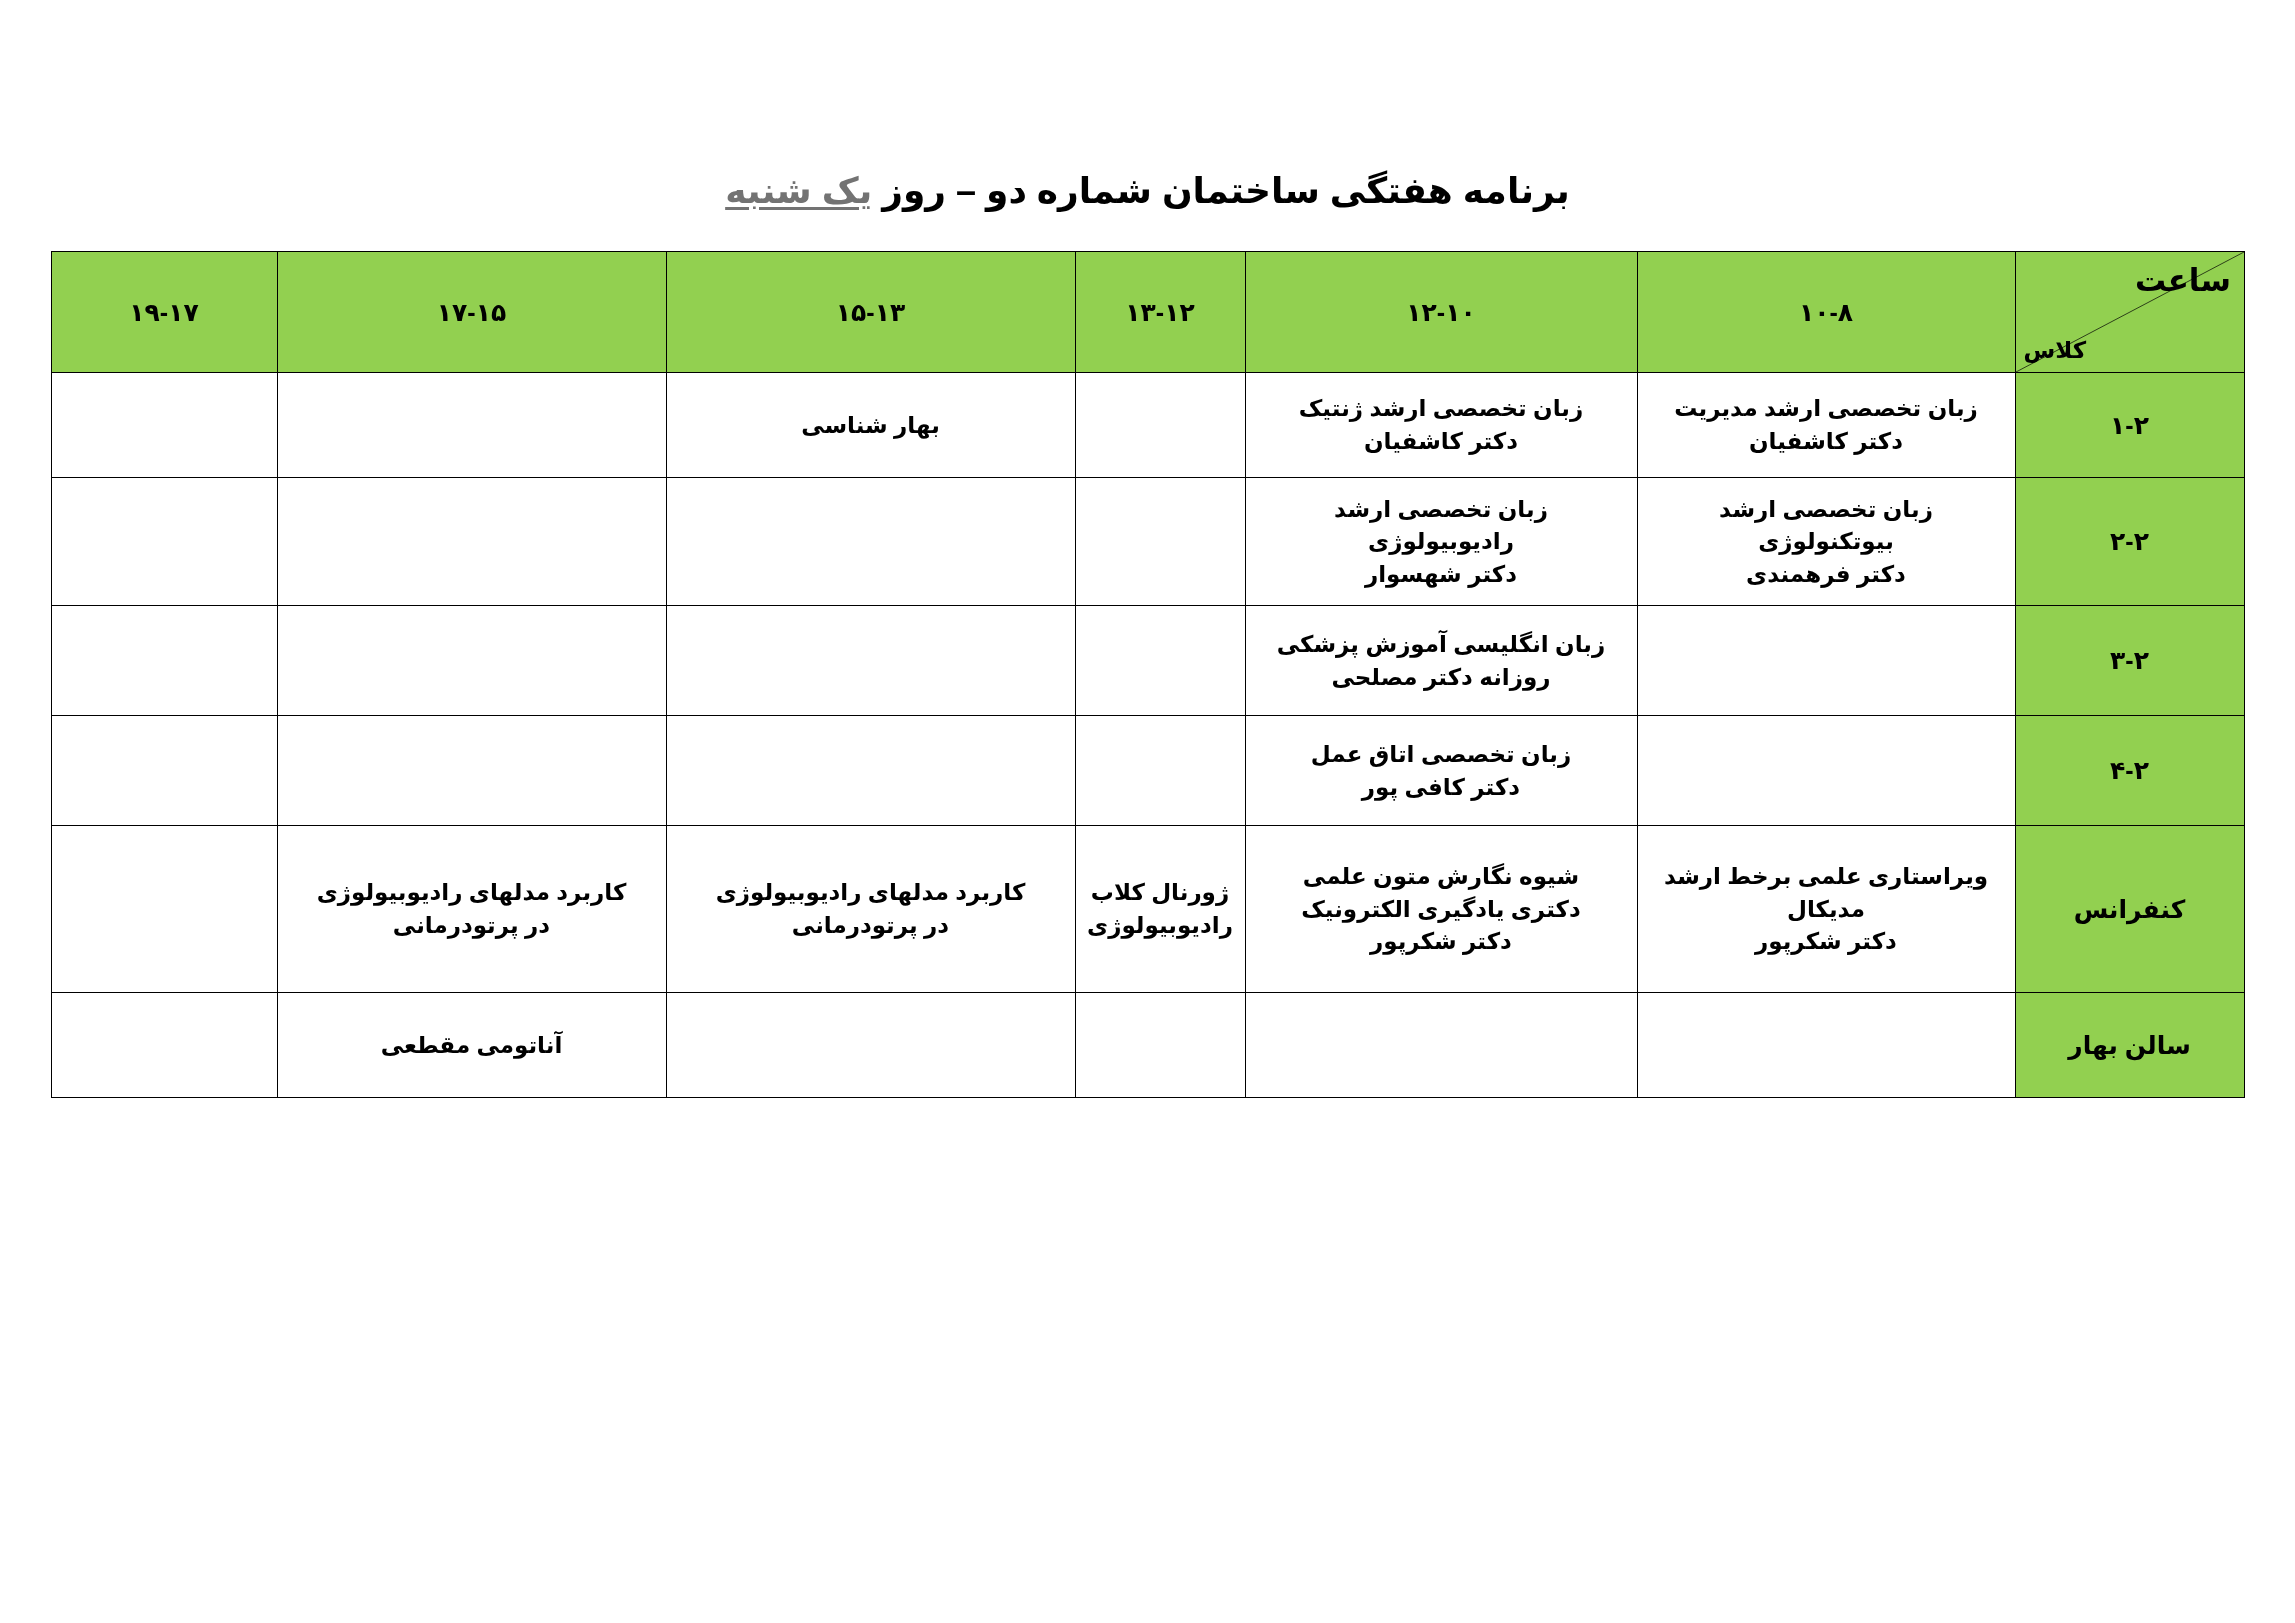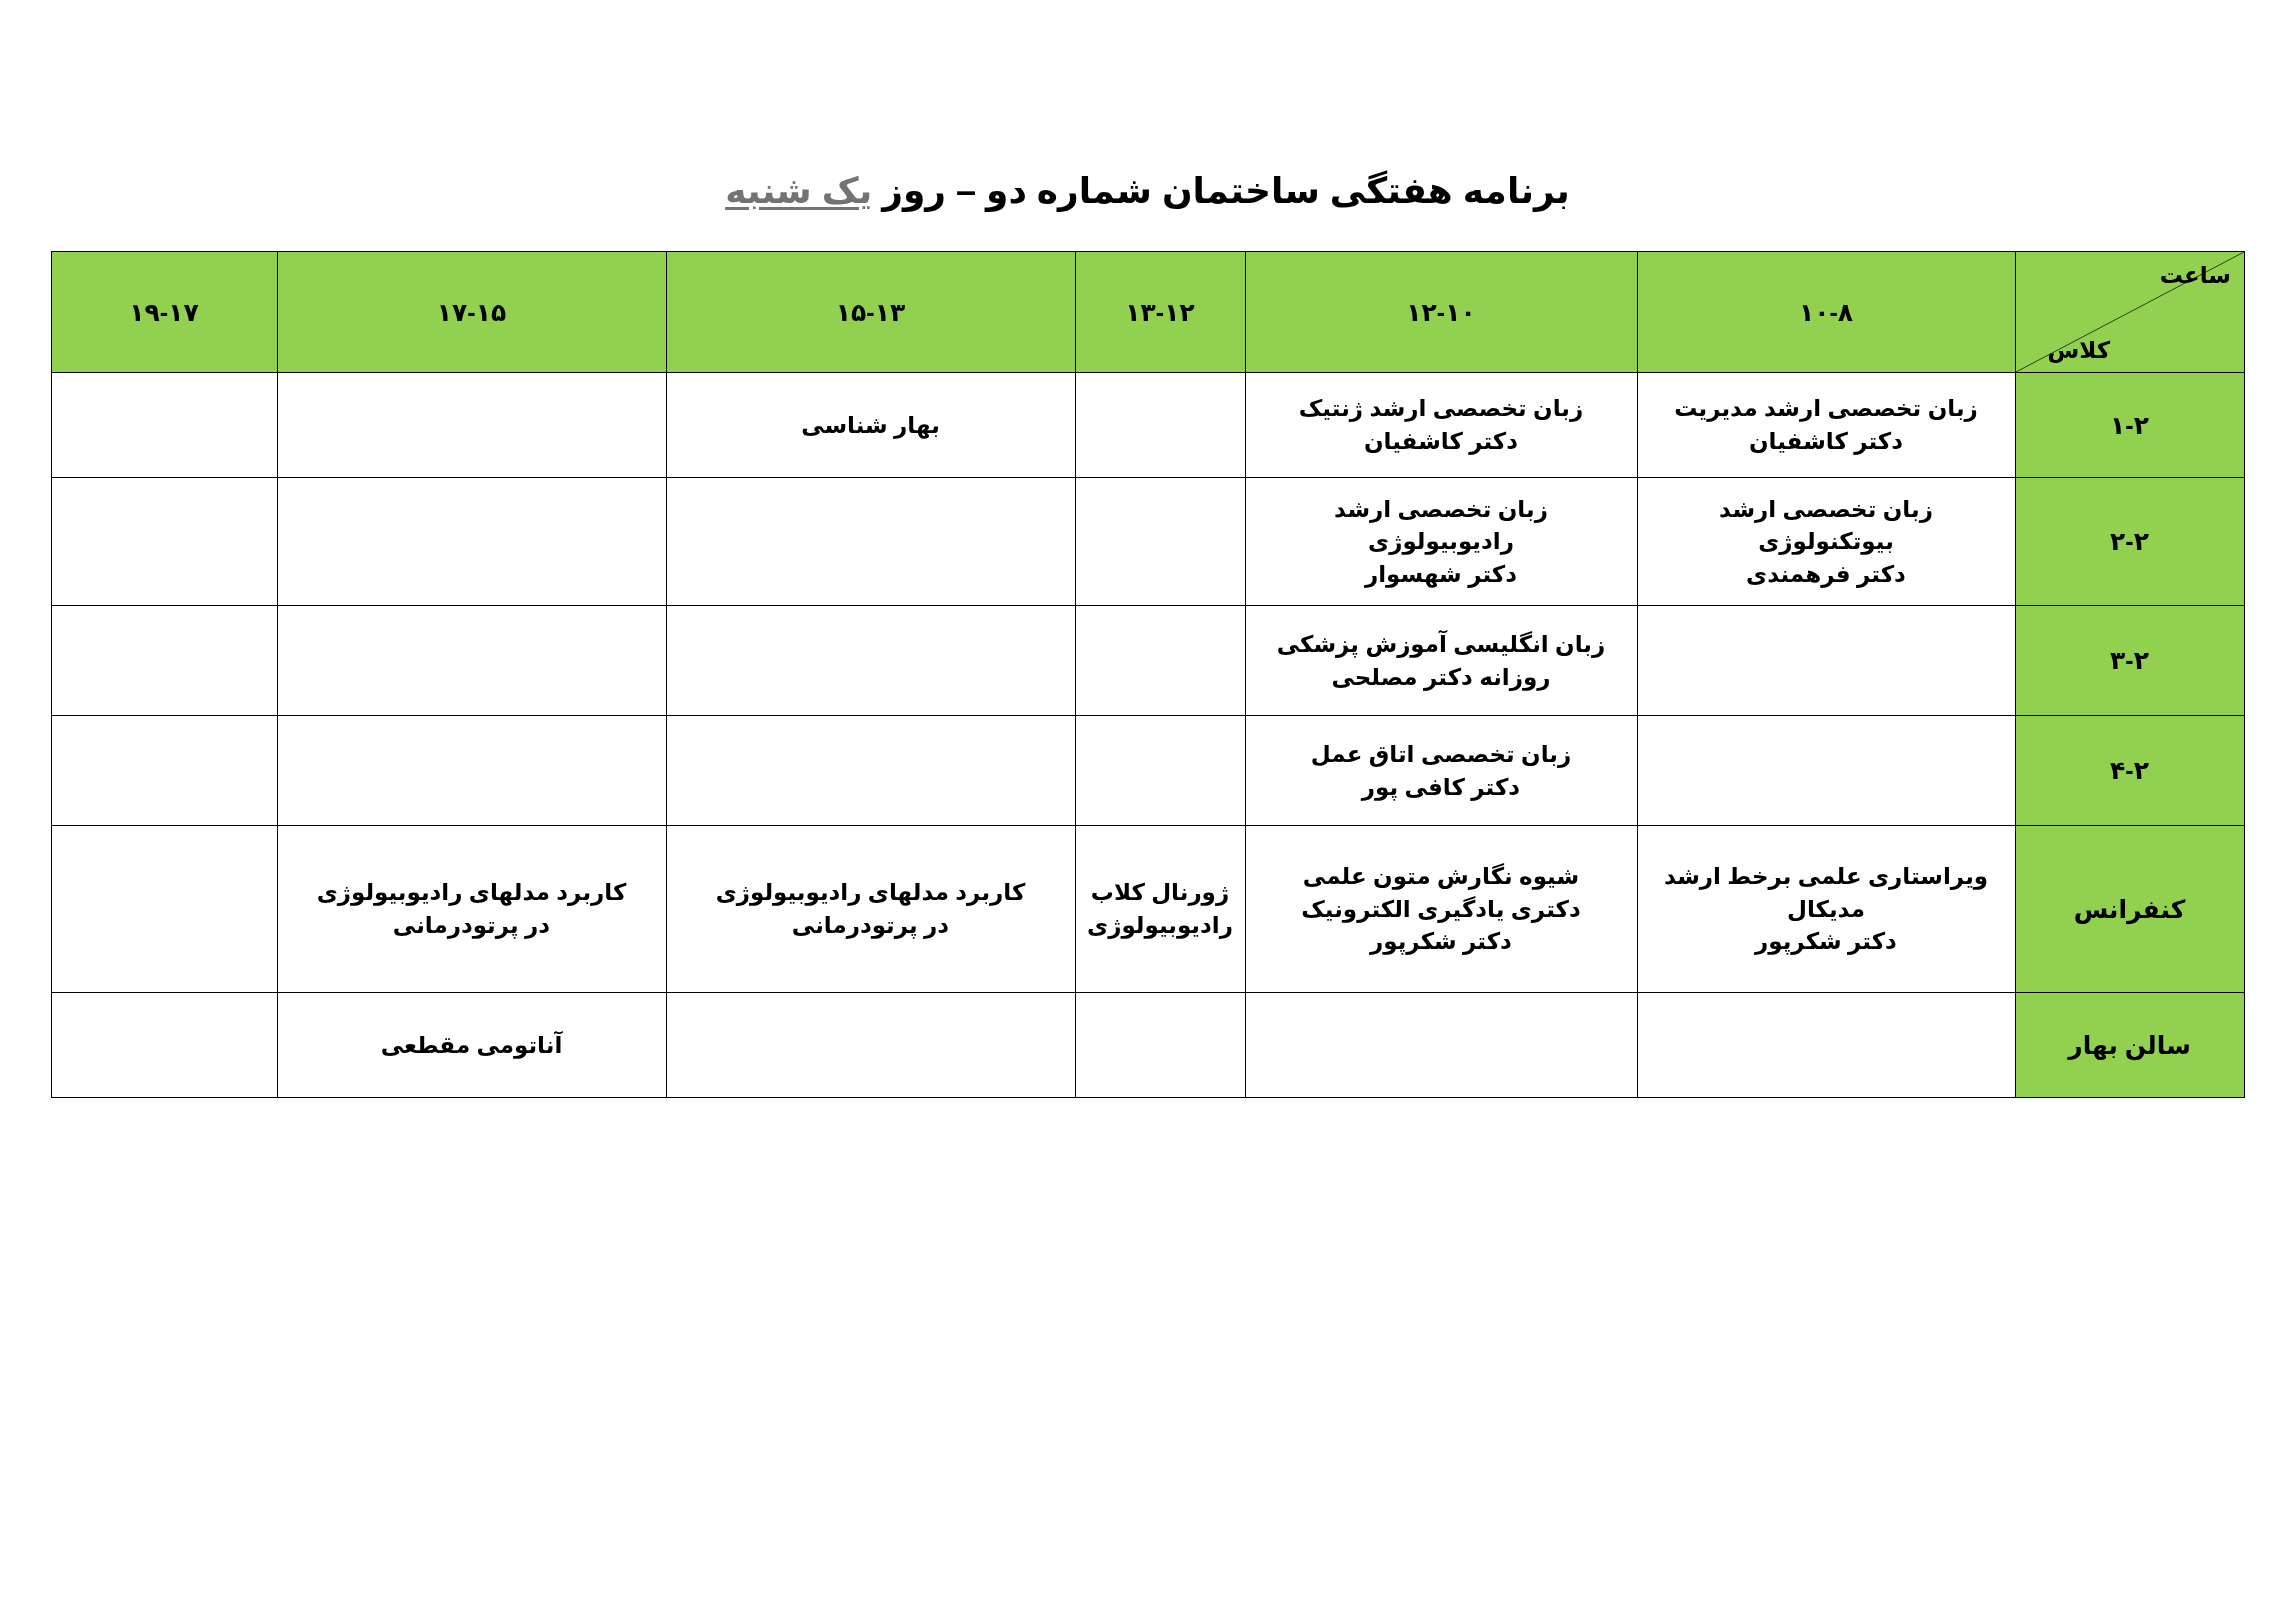--- a/index.html
+++ b/index.html
@@ -86,27 +86,27 @@
   .corner-cell .diag {
     position: absolute;
     inset: 0;
     width: 100%;
     height: 100%;
   }
   .corner-cell .lbl-top {
     position: absolute;
     top: 9.7px;
     right: 12.5px;
-    font-size: 23px;
+    font-size: 31px;
     font-weight: bold;
   }
   .corner-cell .lbl-bot {
     position: absolute;
     bottom: 8.3px;
-    left: 32px;
+    left: 8px;
     font-size: 23px;
     font-weight: bold;
   }
   .row-label {
     background: #92d050;
     font-size: 25px;
     font-weight: bold;
     margin-top: 40px;
   }
   td.cell {

